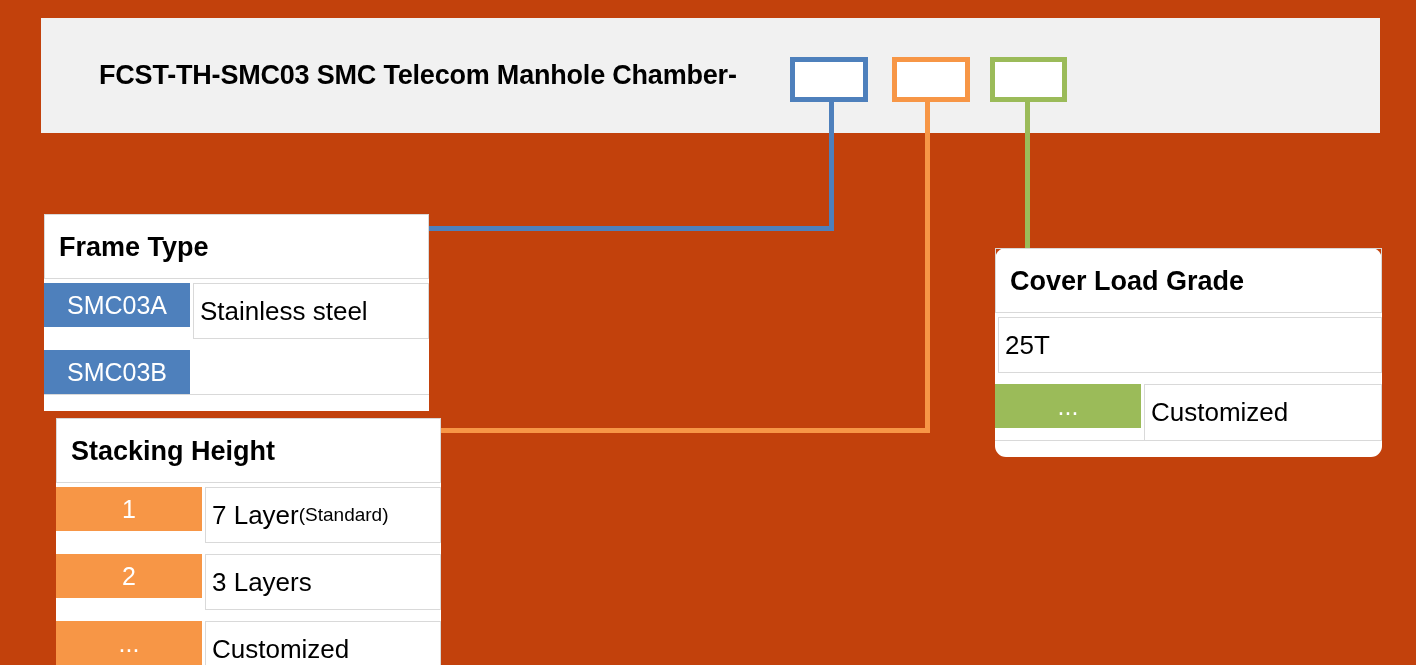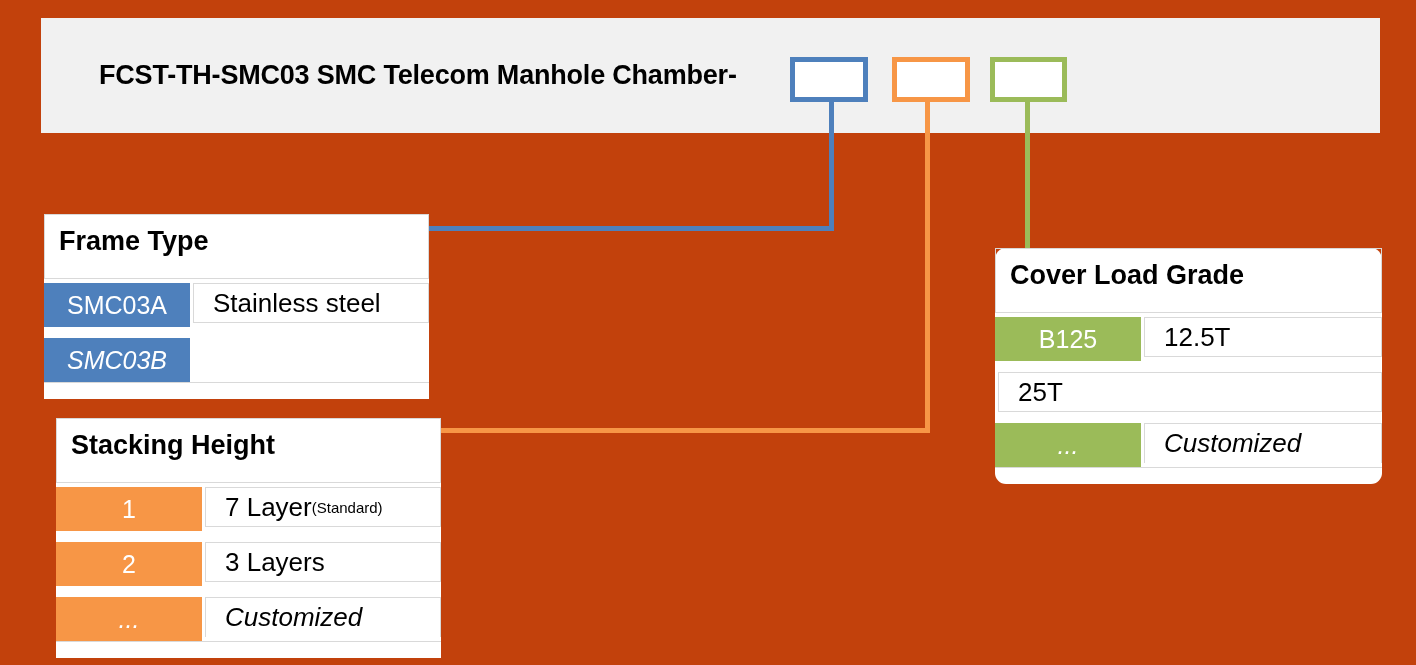--- a/index.html
+++ b/index.html
@@ -21,33 +21,33 @@
   .line{position:absolute;}
   .blue-v{left:829px;top:101px;width:5px;height:130px;background:#4E80BC;}
   .blue-h{left:429px;top:226px;width:405px;height:5px;background:#4E80BC;}
   .orange-v{left:925px;top:101px;width:5px;height:332px;background:#F79646;}
   .orange-h{left:429px;top:428px;width:501px;height:5px;background:#F79646;}
   .green-v{left:1025px;top:101px;width:5px;height:149px;background:#9BBB59;}
 
   
   .tbl{position:absolute;background:#fff;}
   .tbl-header{box-sizing:border-box;border:1px solid #D9D9D9;height:65px;
-              padding:11px 10px 0 14px;font-size:27px;font-weight:700;}
+              padding:17px 10px 0 14px;font-size:27px;font-weight:700;}
   .tbl-body{margin-top:4px;}
   .row{display:flex;margin-bottom:11px;}
-  .row:last-child{margin-bottom:16px;border-bottom:1px solid #D9D9D9;font-style:italic;}
+  .row:last-child{margin-bottom:16px;border-bottom:1px solid #D9D9D9;}
   .key{box-sizing:border-box;width:146px;height:44px;display:flex;align-items:center;justify-content:center;
        color:#fff;font-size:25px;flex:0 0 146px;}
   .key-blue{background:#4E80BC;}
   .key-orange{background:#F79646;}
   .key-green{background:#9BBB59;}
-  .val{box-sizing:border-box;flex:1;height:40px;margin-left:3px;border:1px solid #D9D9D9;
-       display:flex;align-items:center;padding-left:19px;font-size:26px;white-space:nowrap;}
+  .val{box-sizing:border-box;flex:1;height:56px;margin-left:3px;border:1px solid #D9D9D9;
+       display:flex;align-items:center;padding-left:6px;font-size:26px;white-space:nowrap;}
   .row:last-child .val{border-bottom:none;}
-  .val .note{font-size:15px;}
+  .val .note{font-size:19px;}
 
   #tbl-frame{left:44px;top:214px;width:385px;}
   #tbl-stack{left:56px;top:418px;width:385px;}
   #tbl-cover{left:995px;top:248px;width:387px;border-radius:11px;}
 </style>
 </head>
 <body>
 
 <div class="canvas">
 
@@ -95,24 +95,20 @@
         <div class="key key-orange">...</div>
         <div class="val">Customized</div>
       </div>
     </div>
   </div>
 
   <div class="tbl" id="tbl-cover">
     <div class="tbl-header">Cover Load Grade</div>
     <div class="tbl-body">
       <div class="row">
-        <div class="key key-green">B125</div>
-        <div class="val">12.5T</div>
-      </div>
-      <div class="row">
         <div class="val">25T</div>
       </div>
       <div class="row">
         <div class="key key-green">...</div>
         <div class="val">Customized</div>
       </div>
     </div>
   </div>
 
 </div>

